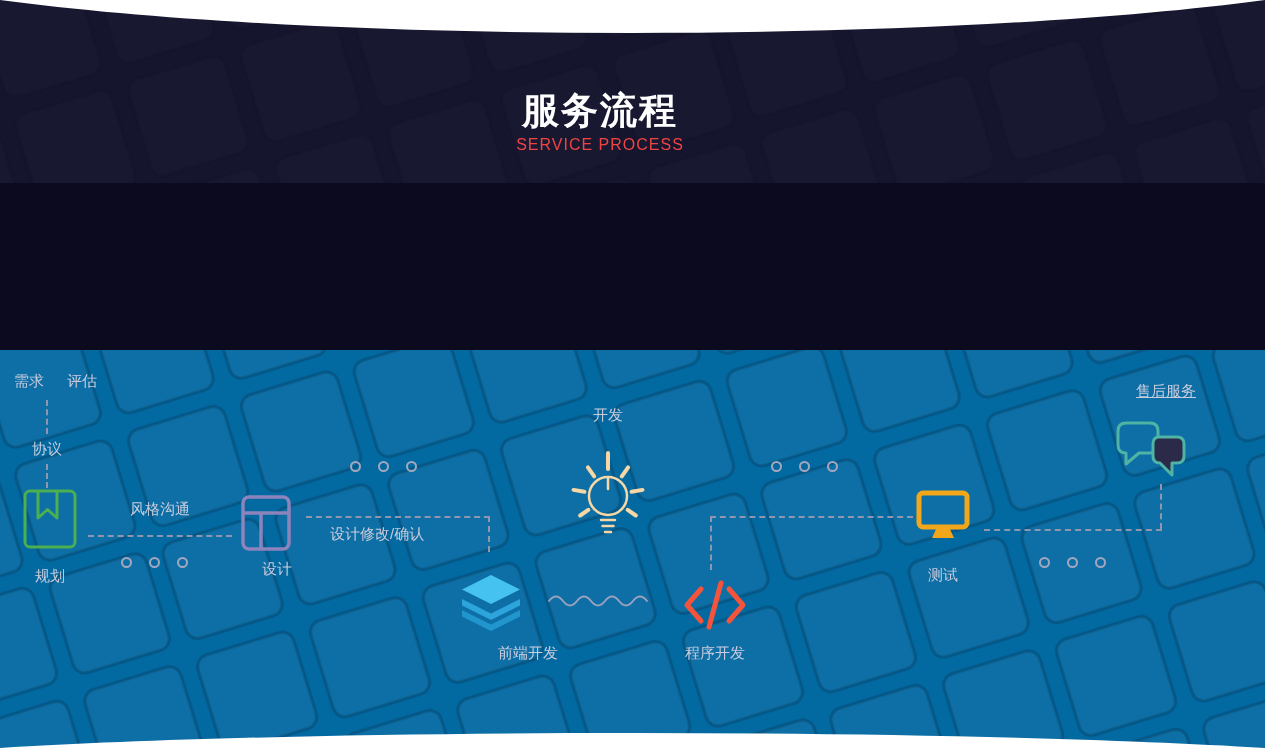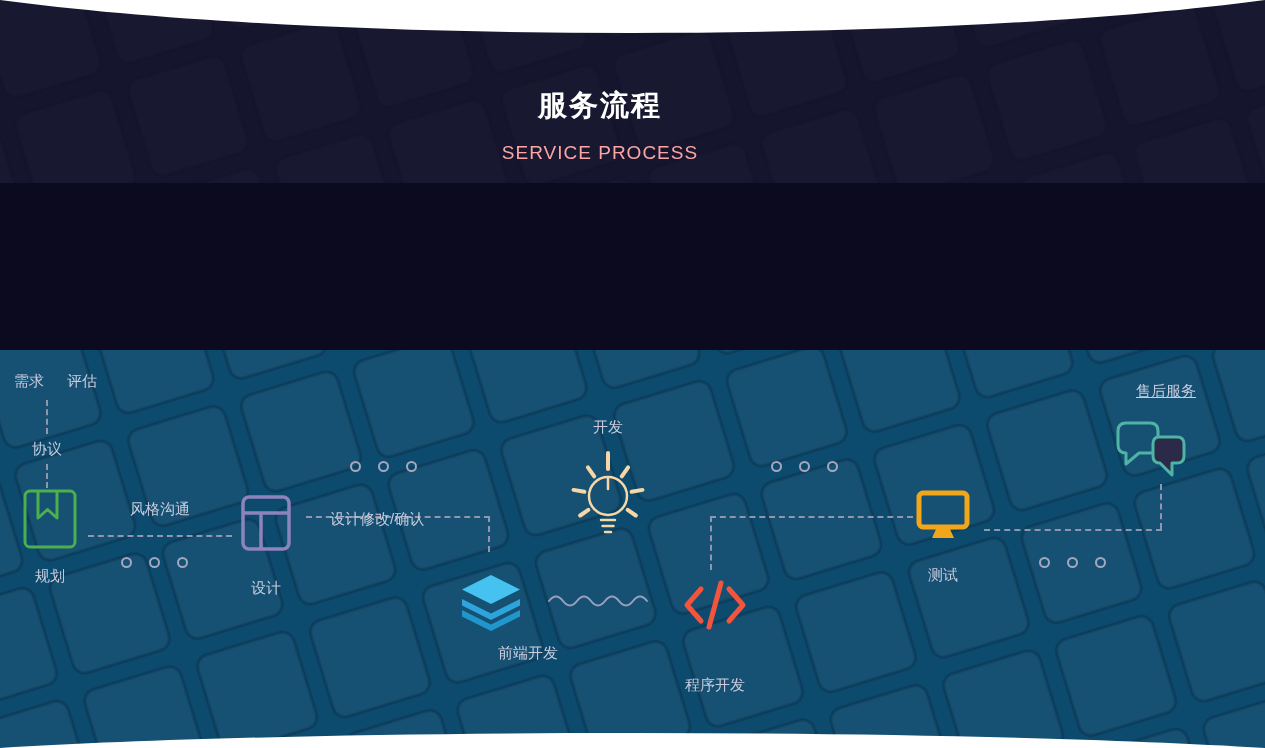--- a/index.html
+++ b/index.html
@@ -3,27 +3,27 @@
 <meta charset="utf-8">
 <style>
   * { margin:0; padding:0; box-sizing:border-box; }
   html,body { width:1265px; height:748px; }
   body { font-family:"Liberation Sans","DejaVu Sans",sans-serif; background:#ffffff; }
   .page { position:relative; width:1265px; height:748px; overflow:hidden; background:#ffffff; }
 
   
   .hero { position:absolute; top:0; left:0; width:100%; height:183px; background:#16152e; overflow:hidden; }
   .spacer-band { position:absolute; top:183px; left:0; width:100%; height:167px; background:#0b0a1f; }
-  .flow { position:absolute; top:350px; left:0; width:100%; height:398px; background:#0c4a6e; overflow:hidden; }
+  .flow { position:absolute; top:350px; left:0; width:100%; height:398px; background:#0369a1; overflow:hidden; }
 
   .texture { position:absolute; top:0; left:0; width:100%; height:100%; pointer-events:none; }
 
   .hero-inner { position:relative; width:1200px; text-align:center; padding-top:86px; }
-  .title { font-size:29px; color:#ffffff; font-weight:bold; letter-spacing:2px; }
-  .subtitle { margin-top:16px; font-size:19px; color:#fca5a5; letter-spacing:1px; }
+  .title { font-size:37px; color:#ffffff; font-weight:bold; letter-spacing:2px; }
+  .subtitle { font-size:16px; color:#ef4444; letter-spacing:1px; }
 
   
   .label { position:absolute; font-size:15px; color:#c9ccdd; white-space:nowrap; }
   .label.center { text-align:center; }
   .hline { position:absolute; border-top:2px dashed #9096ae; height:0; }
   .vline { position:absolute; border-left:2px dashed #9096ae; width:0; }
   .dots { position:absolute; display:flex; gap:17px; }
   .dot { width:11px; height:11px; border:2px solid #a3a8bf; border-radius:50%; }
   .icon { position:absolute; }
   .chat-front { fill:#2b2a48; }
@@ -83,32 +83,32 @@
       <span class="dot"></span>
     </div>
 
     <svg class="icon" style="left:240px; top:144px;" width="52" height="58" viewBox="0 0 52 58">
       <g fill="none" stroke-width="3.5" stroke-linejoin="round" stroke="#8d83bd">
         <rect x="3" y="3" width="46" height="52" rx="6"></rect>
         <line x1="3" y1="19" x2="49" y2="19"></line>
         <line x1="21" y1="19" x2="21" y2="55"></line>
       </g>
     </svg>
-    <span class="label center" style="left:240px; top:229px; width:52px;">设计</span>
+    <span class="label center" style="left:240px; top:210px; width:52px;text-align:right;">设计</span>
 
     <div class="dots" style="left:350px; top:111px;">
       <span class="dot"></span>
       <span class="dot"></span>
       <span class="dot"></span>
     </div>
     <div class="hline" style="left:306px; top:166px; width:184px;"></div>
     <div class="vline" style="left:488px; top:166px; height:36px;"></div>
-    <span class="label" style="left:330px; top:160px;">设计修改/确认</span>
+    <span class="label" style="left:330px; top:175px;">设计修改/确认</span>
 
-    <span class="label center" style="left:578px; top:68px; width:60px;">开发</span>
+    <span class="label center" style="left:578px; top:56px; width:60px;">开发</span>
     <svg class="icon" style="left:570px; top:98px;" width="76" height="100" viewBox="0 0 76 100">
       <g fill="none" stroke-width="2.5" stroke-linecap="round" stroke="#f6d7a5">
         <circle cx="38" cy="48" r="19"></circle>
         <line x1="38" y1="31" x2="38" y2="41"></line>
         <line x1="31" y1="72" x2="45" y2="72"></line>
         <line x1="32.5" y1="78" x2="43.5" y2="78"></line>
         <line x1="35" y1="84" x2="41" y2="84"></line>
         <g stroke-width="4">
           <line x1="38" y1="21" x2="38" y2="5"></line>
           <line x1="24.2" y1="28.3" x2="17.9" y2="19.3"></line>
@@ -132,21 +132,21 @@
       <path d="M3,11 q7,-9 14,0 t14,0 t14,0 t14,0 t14,0 t14,0 t14,0" fill="none" stroke="#9aa0bd" stroke-width="2" stroke-linecap="round"></path>
     </svg>
 
     <svg class="icon" style="left:682px; top:226px;" width="66" height="58" viewBox="0 0 66 58">
       <g fill="none" stroke-width="5" stroke-linecap="round" stroke-linejoin="round" stroke="#f4543c">
         <path d="M19,13 5,29 19,45"></path>
         <path d="M47,13 61,29 47,45"></path>
         <line x1="39" y1="7" x2="27" y2="51"></line>
       </g>
     </svg>
-    <span class="label center" style="left:679px; top:294px; width:72px;margin-top:32px;">程序开发</span>
+    <span class="label center" style="left:679px; top:294px; width:72px;">程序开发</span>
 
     <div class="vline" style="left:710px; top:166px; height:54px;"></div>
     <div class="hline" style="left:710px; top:166px; width:203px;"></div>
     <div class="dots" style="left:771px; top:111px;">
       <span class="dot"></span>
       <span class="dot"></span>
       <span class="dot"></span>
     </div>
 
     <svg class="icon" style="left:916px; top:140px;" width="54" height="58" viewBox="0 0 54 58">

